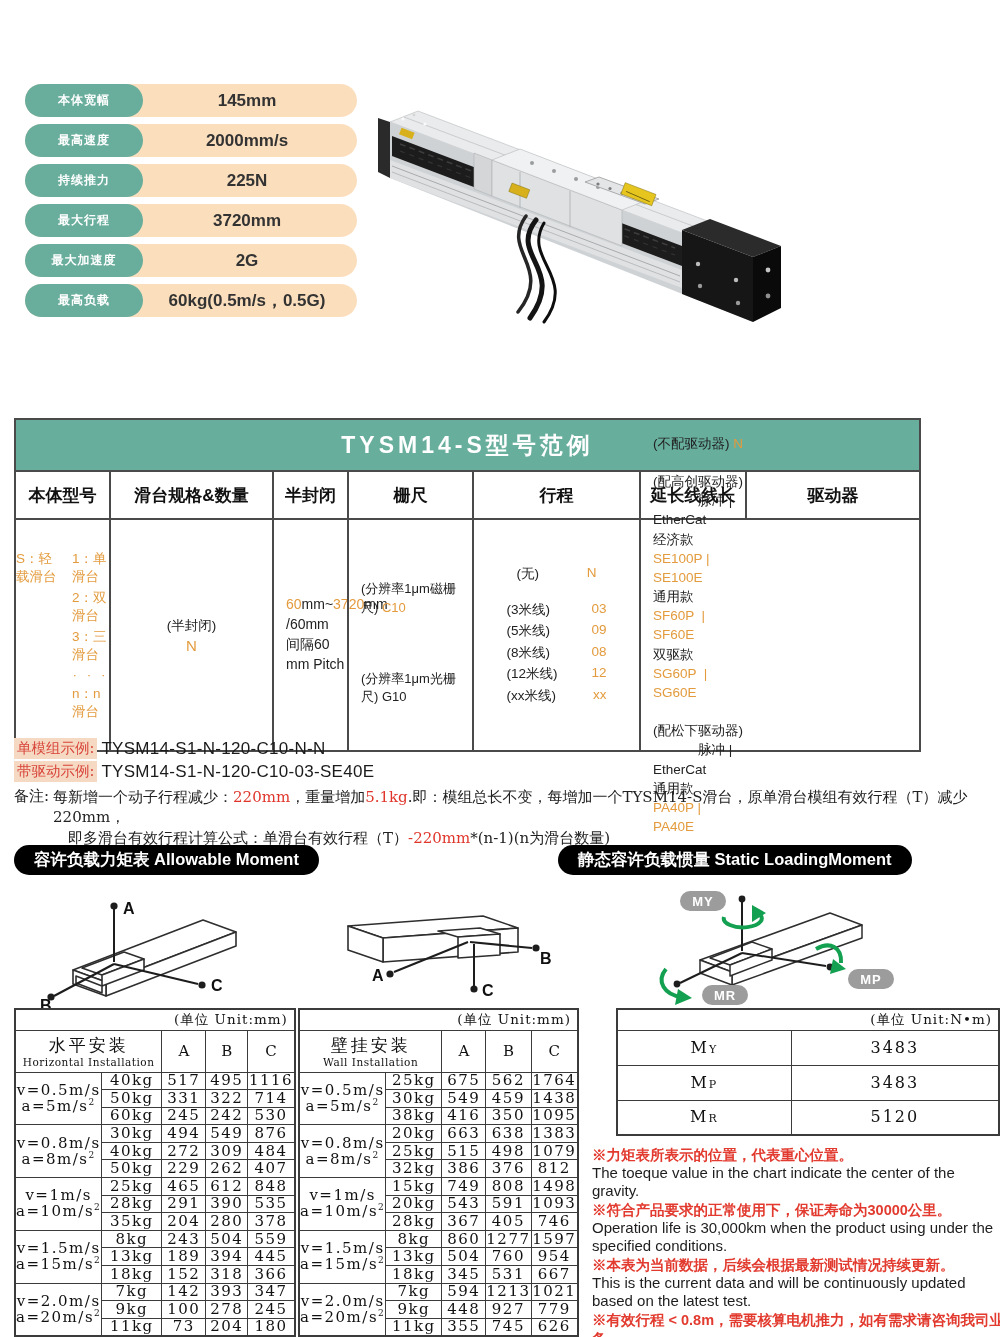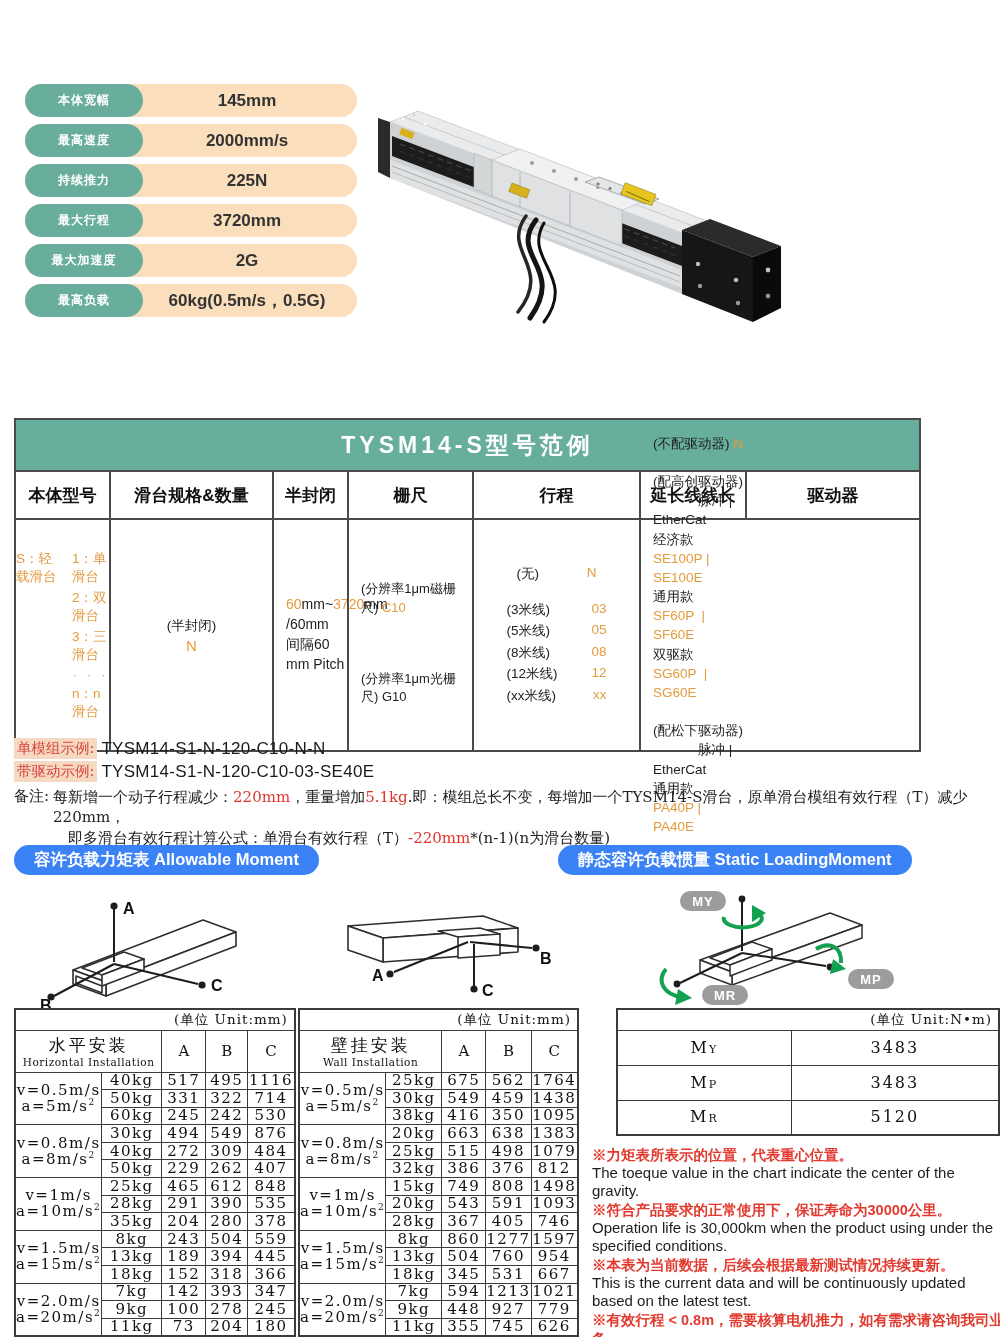--- a/index.html
+++ b/index.html
@@ -48,21 +48,21 @@
   .ex-row { display:flex; align-items:center; gap:4px; margin-bottom:2px;text-align:center; }
   .ex-label { background:#f6d9c3; color:#d8453a; font-size:14.5px; padding:1px 3px; font-family:"DejaVu Serif", serif; }
   .ex-value { color:#1b1b1b; font-size:17px; letter-spacing:0.3px; }
   .remark { position:absolute; left:14px; top:787px; width:975px; font-family:"DejaVu Serif", serif;
     font-size:15px; display:flex; color:#222; }
   .rm-label { margin-right:4px; white-space:nowrap; }
   .rm-lines div { line-height:1.35; }
   .rm-lines div:nth-child(2) { padding-left:15px; }
 
   
-  .section-pill { position:absolute; height:30px; background:#3b82f6; border-radius:15px; color:#fff;
+  .section-pill { position:absolute; height:30px; background:#000000; border-radius:15px; color:#fff;
     font-weight:bold; font-size:16.5px; display:flex; align-items:center; justify-content:center; padding:0 20px; }
   #pill-allowable { left:14px; top:845px; }
   #pill-static { left:558px; top:845px; }
 
   
   .diag { position:absolute; }
   #diag-horizontal { left:18px; top:880px; }
   #diag-wall { left:318px; top:880px; }
   #diag-moment { left:640px; top:875px; }
   .diag text { font-family:"Liberation Sans", sans-serif; }
@@ -222,21 +222,21 @@
             <div class="cable-row first">
          <span>(无)</span>
               <span class="o">N</span>
        </div>
             <div class="cable-row">
          <span>(3米线)</span>
               <span class="o">03</span>
        </div>
             <div class="cable-row">
          <span>(5米线)</span>
-              <span class="o">05</span>
+              <span class="o">09</span>
        </div>
             <div class="cable-row">
          <span>(8米线)</span>
               <span class="o">08</span>
        </div>
             <div class="cable-row">
          <span>(12米线)</span>
               <span class="o">12</span>
        </div>
             <div class="cable-row">

